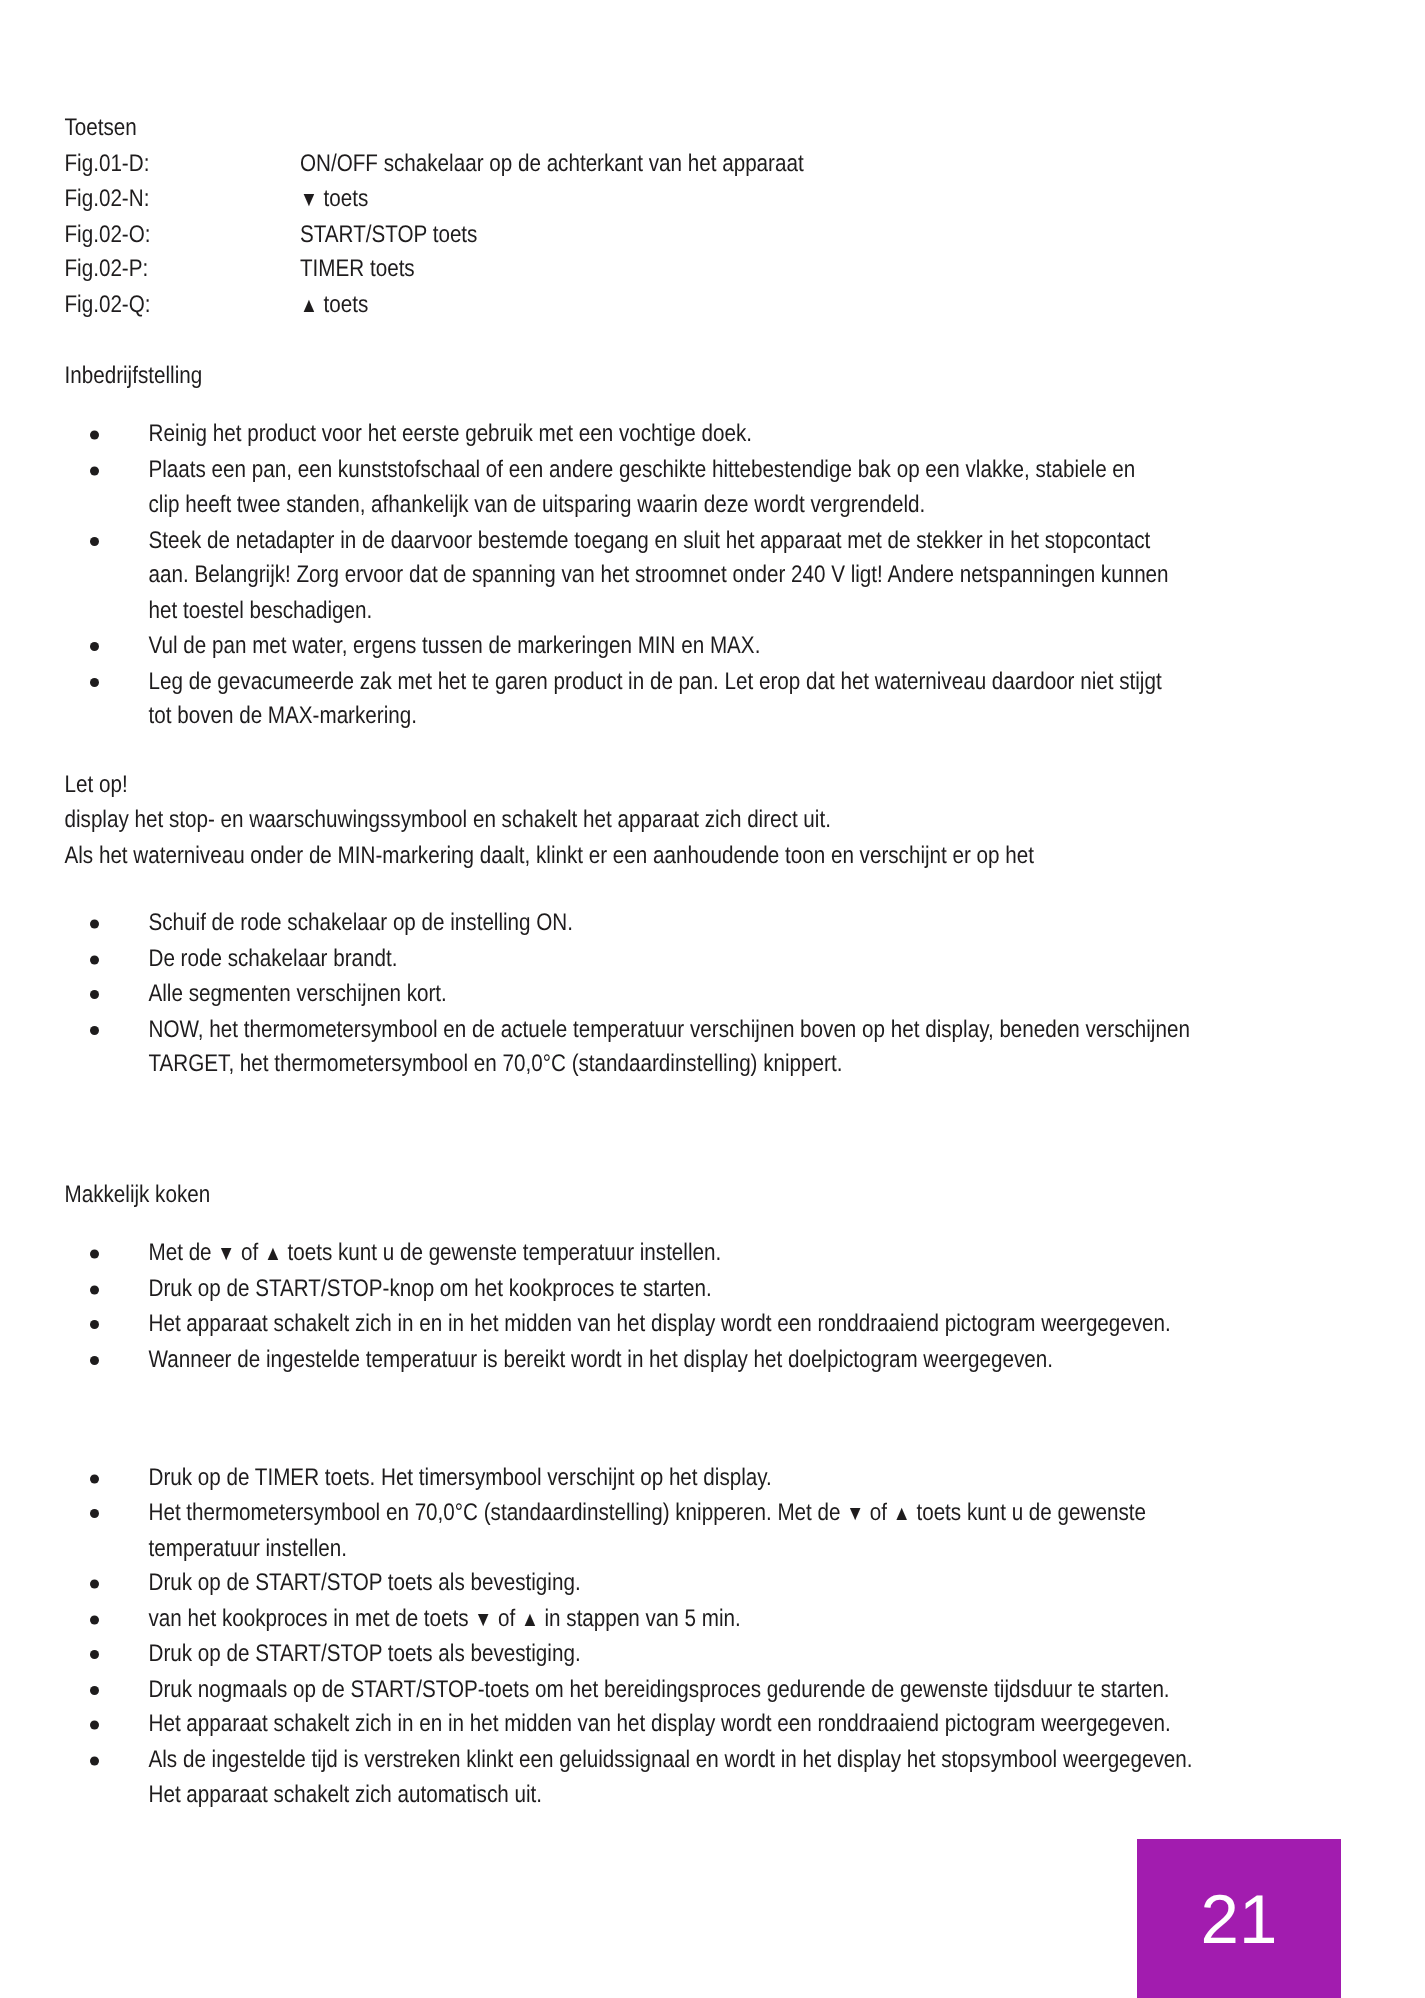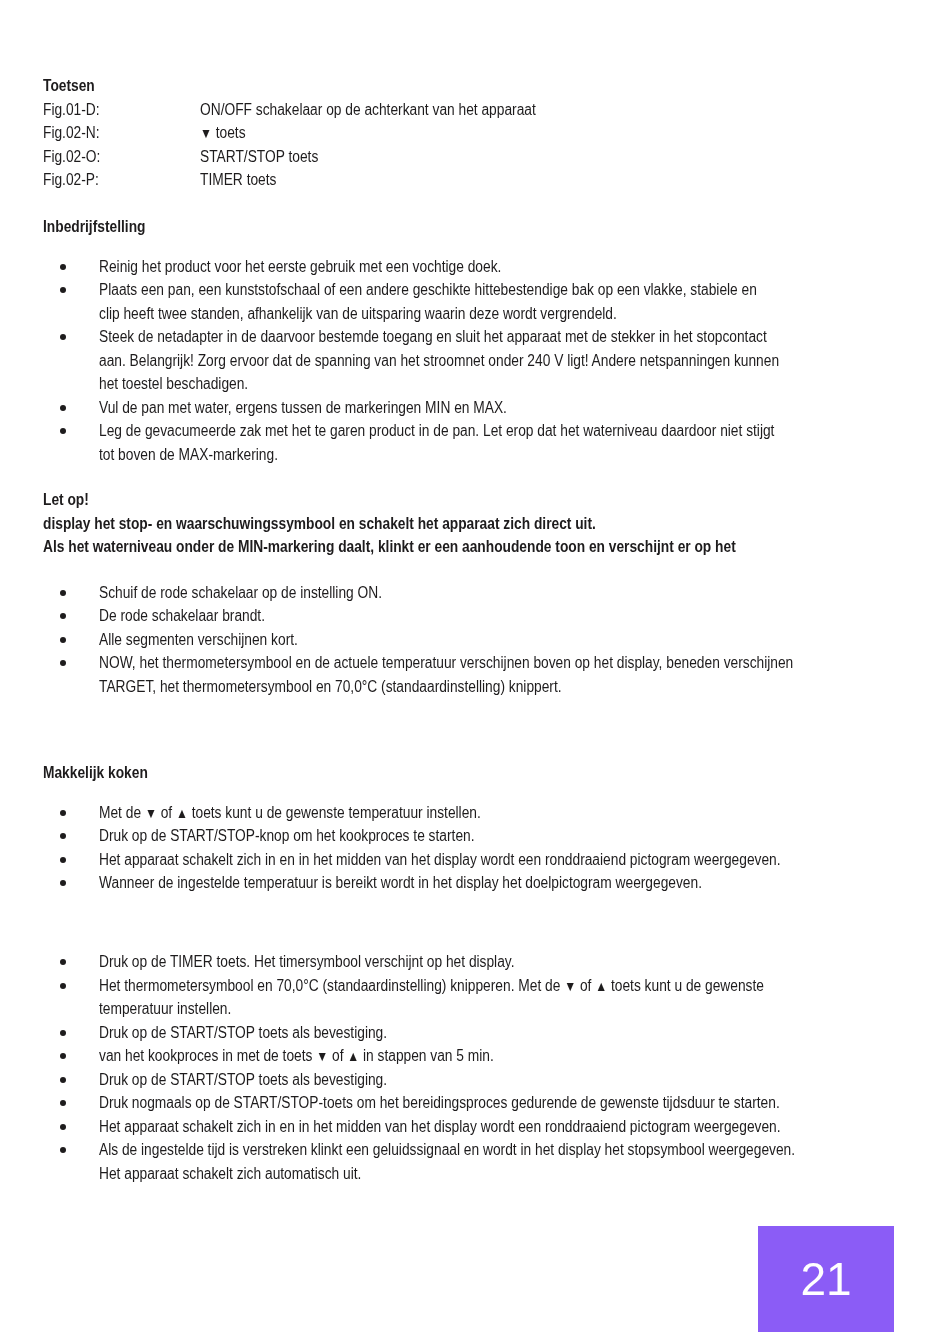--- a/index.html
+++ b/index.html
@@ -7,39 +7,39 @@
   .page {
     position: absolute; left: 43px; top: 74px; width: 860px;
     font-family: "Liberation Sans", sans-serif;
     font-size: 16px; color: #1e1c1d;
   }
   .line {
     height: 23.5px; line-height: 23.5px; white-space: nowrap;
     transform-origin: 0 50%;
   }
   .cond { display: inline-block; transform: scaleX(0.86); transform-origin: 0 50%; white-space: nowrap; }
-  .h { font-weight: bold; }
+  .h { font-weight: normal; }
   .gap { height: 23.5px; }
   .gap-sm { height: 6px; }
   .figrow { position: relative; height: 23.5px; line-height: 23.5px; }
   .figrow .fig { position: absolute; left: 0; }
   .figrow .desc { position: absolute; left: 157px; }
   ul.b { list-style: none; margin: 16px; padding: 0; }
   ul.b li { position: relative; padding-left: 40px; }
   ul.b li .dot {
     position: absolute; left: 0; top: 0; width: 10px; height: 23.5px;
   }
   ul.b li .dot::before {
     content: ""; position: absolute; left: 1px; top: 9px; width: 6px; height: 6px;
     border-radius: 50%; background: #1e1c1d;
   }
   .tri { font-size: 14px; }
   .pagebox {
     position: absolute; left: 758px; top: 1226px; width: 136px; height: 106px;
-    background: #8b5cf6; color: #ffffff;
+    background: #a21caf; color: #ffffff;
     font-family: "Liberation Sans", sans-serif; font-size: 46px;
     display: flex; align-items: center; justify-content: center;
   }
 </style>
 </head>
 <body>
 
 <div class="page">
 
   <div class="line h"><span class="cond">Toetsen</span></div>
@@ -51,20 +51,24 @@
     <span class="fig cond">Fig.02-N:</span>
     <span class="desc cond"><span class="tri">▼</span><span> toets</span></span>
   </div>
   <div class="figrow">
     <span class="fig cond">Fig.02-O:</span>
     <span class="desc cond">START/STOP toets</span>
   </div>
   <div class="figrow">
     <span class="fig cond">Fig.02-P:</span>
     <span class="desc cond">TIMER toets</span>
+  </div>
+  <div class="figrow">
+    <span class="fig cond">Fig.02-Q:</span>
+    <span class="desc cond"><span class="tri">▲</span><span> toets</span></span>
   </div>
 
   <div class="gap"></div>
 
   <div class="line h"><span class="cond">Inbedrijfstelling</span></div>
   <ul class="b">
     <li>
         <span class="dot"></span>
       <div class="line"><span class="cond">Reinig het product voor het eerste gebruik met een vochtige doek.</span></div>
     </li>

